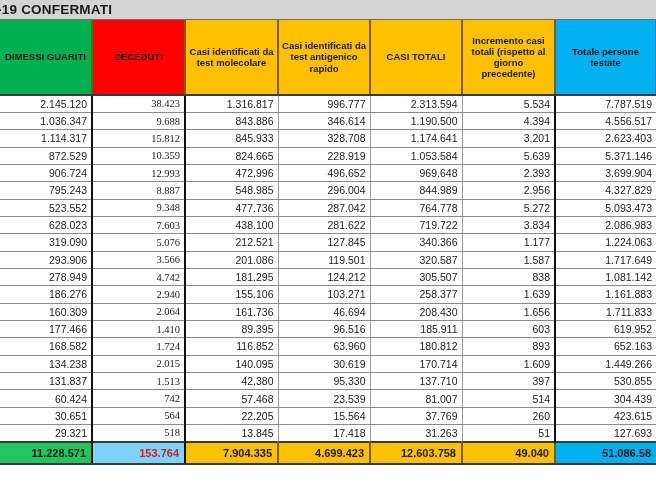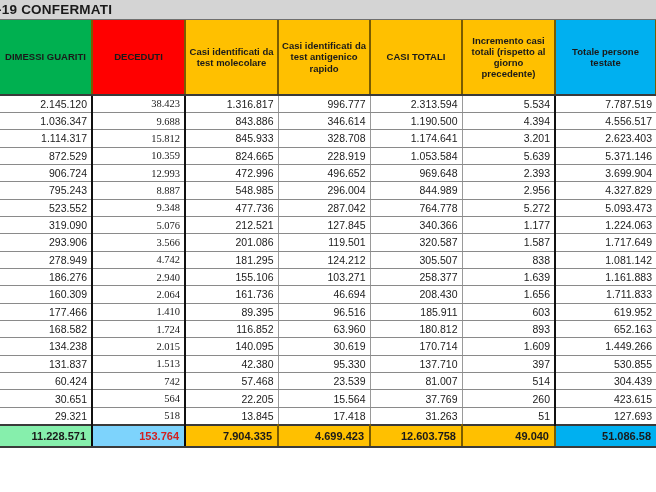--- a/index.html
+++ b/index.html
@@ -105,21 +105,21 @@
     height: 22px;
     text-align: right;
     font-size: 11px;
     font-weight: bold;
     padding-right: 5px;
     border-top: 2px solid #3a3a3a;
     border-bottom: 2px solid #3a3a3a;
     border-right: 2px solid #7a5c00;
     color: #1a1a1a;
   }
-  tr.total td.t-green { background: #86efac; border-right-color: #0a0a0a; }
+  tr.total td.t-green { background: #22c55e; border-right-color: #0a0a0a; }
   tr.total td.t-red   { background: #7dd3fc; color: #d21f1f; border-right-color: #0a0a0a; }
   tr.total td.t-amber { background: #ffc000; padding-left: 12px; }
   tr.total td.t-blue  { background: #00b0f0; border-right: none; border-left: 2px solid #0a0a0a; }
 
   
   .bottom-filler {
     position: absolute;
     left: 0;
     bottom: 0;
     width: 656px;
@@ -215,20 +215,29 @@
         <tr class="data">
           <td class="c0">523.552</td>
           <td class="c1">9.348</td>
           <td class="c2">477.736</td>
           <td class="c3">287.042</td>
           <td class="c4">764.778</td>
           <td class="c5">5.272</td>
           <td class="c6">5.093.473</td>
         </tr>
         <tr class="data">
+          <td class="c0">628.023</td>
+          <td class="c1">7.603</td>
+          <td class="c2">438.100</td>
+          <td class="c3">281.622</td>
+          <td class="c4">719.722</td>
+          <td class="c5">3.834</td>
+          <td class="c6">2.086.983</td>
+        </tr>
+        <tr class="data">
           <td class="c0">319.090</td>
           <td class="c1">5.076</td>
           <td class="c2">212.521</td>
           <td class="c3">127.845</td>
           <td class="c4">340.366</td>
           <td class="c5">1.177</td>
           <td class="c6">1.224.063</td>
         </tr>
         <tr class="data">
           <td class="c0">293.906</td>

